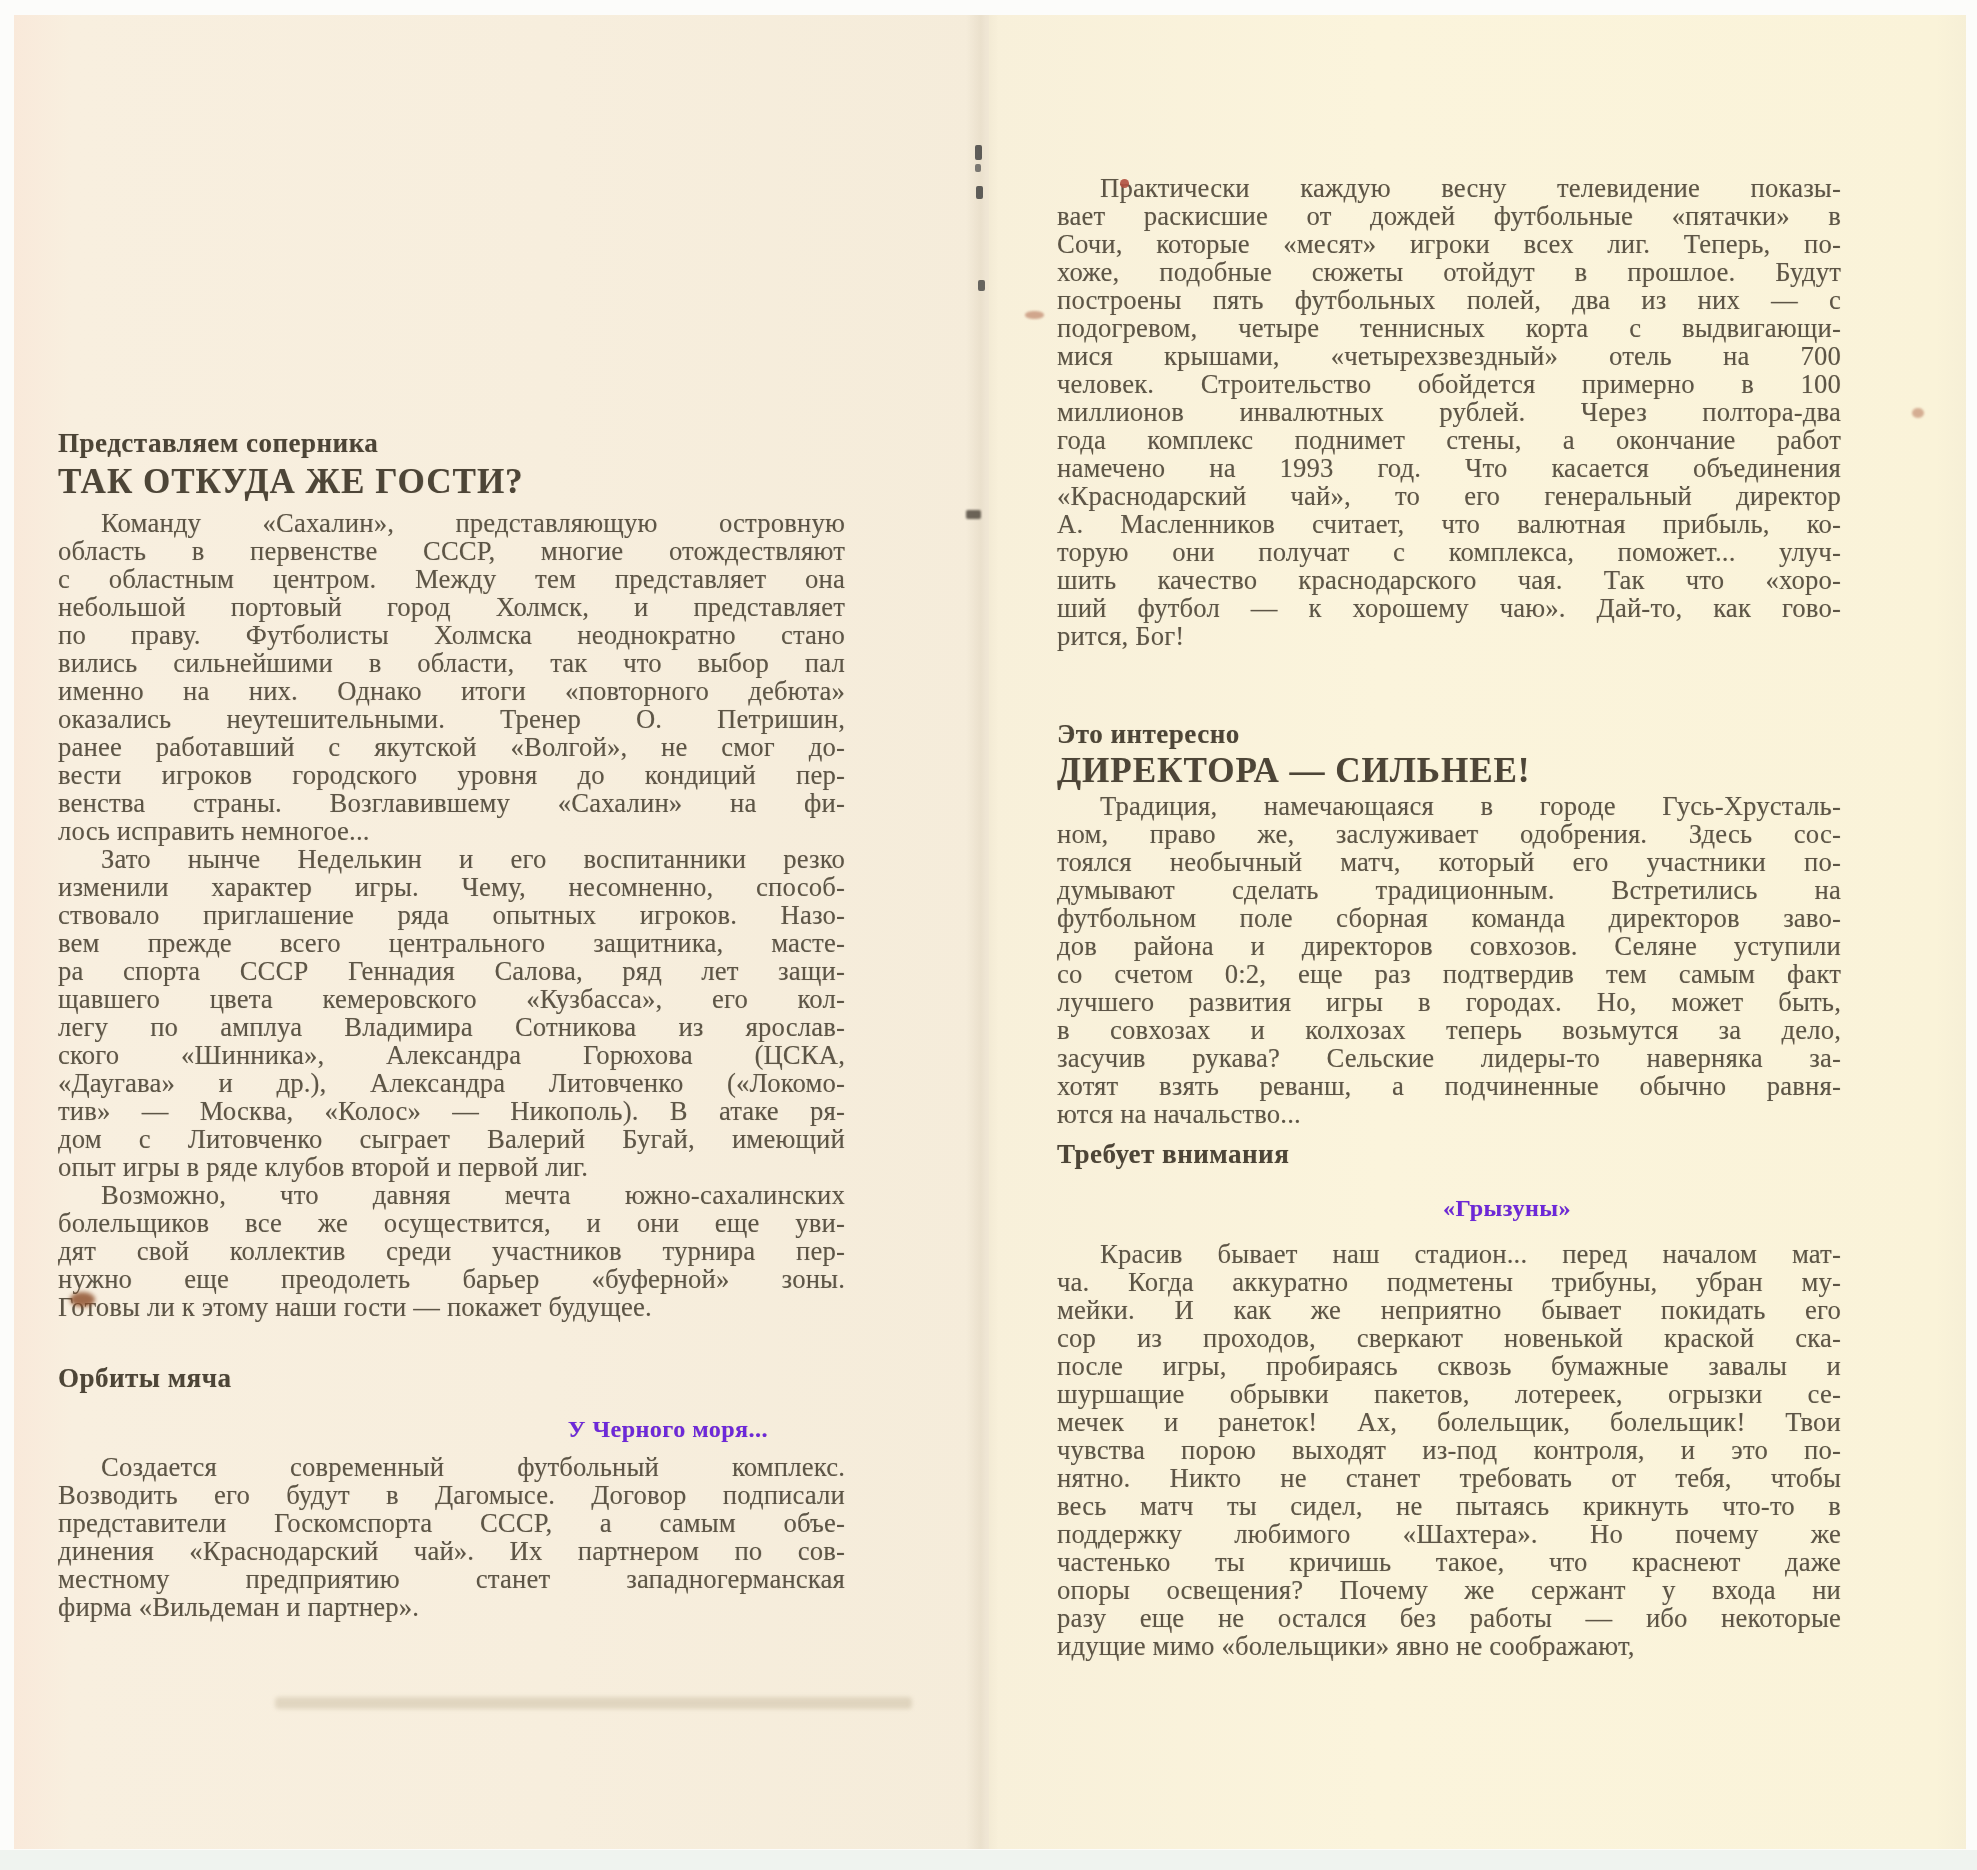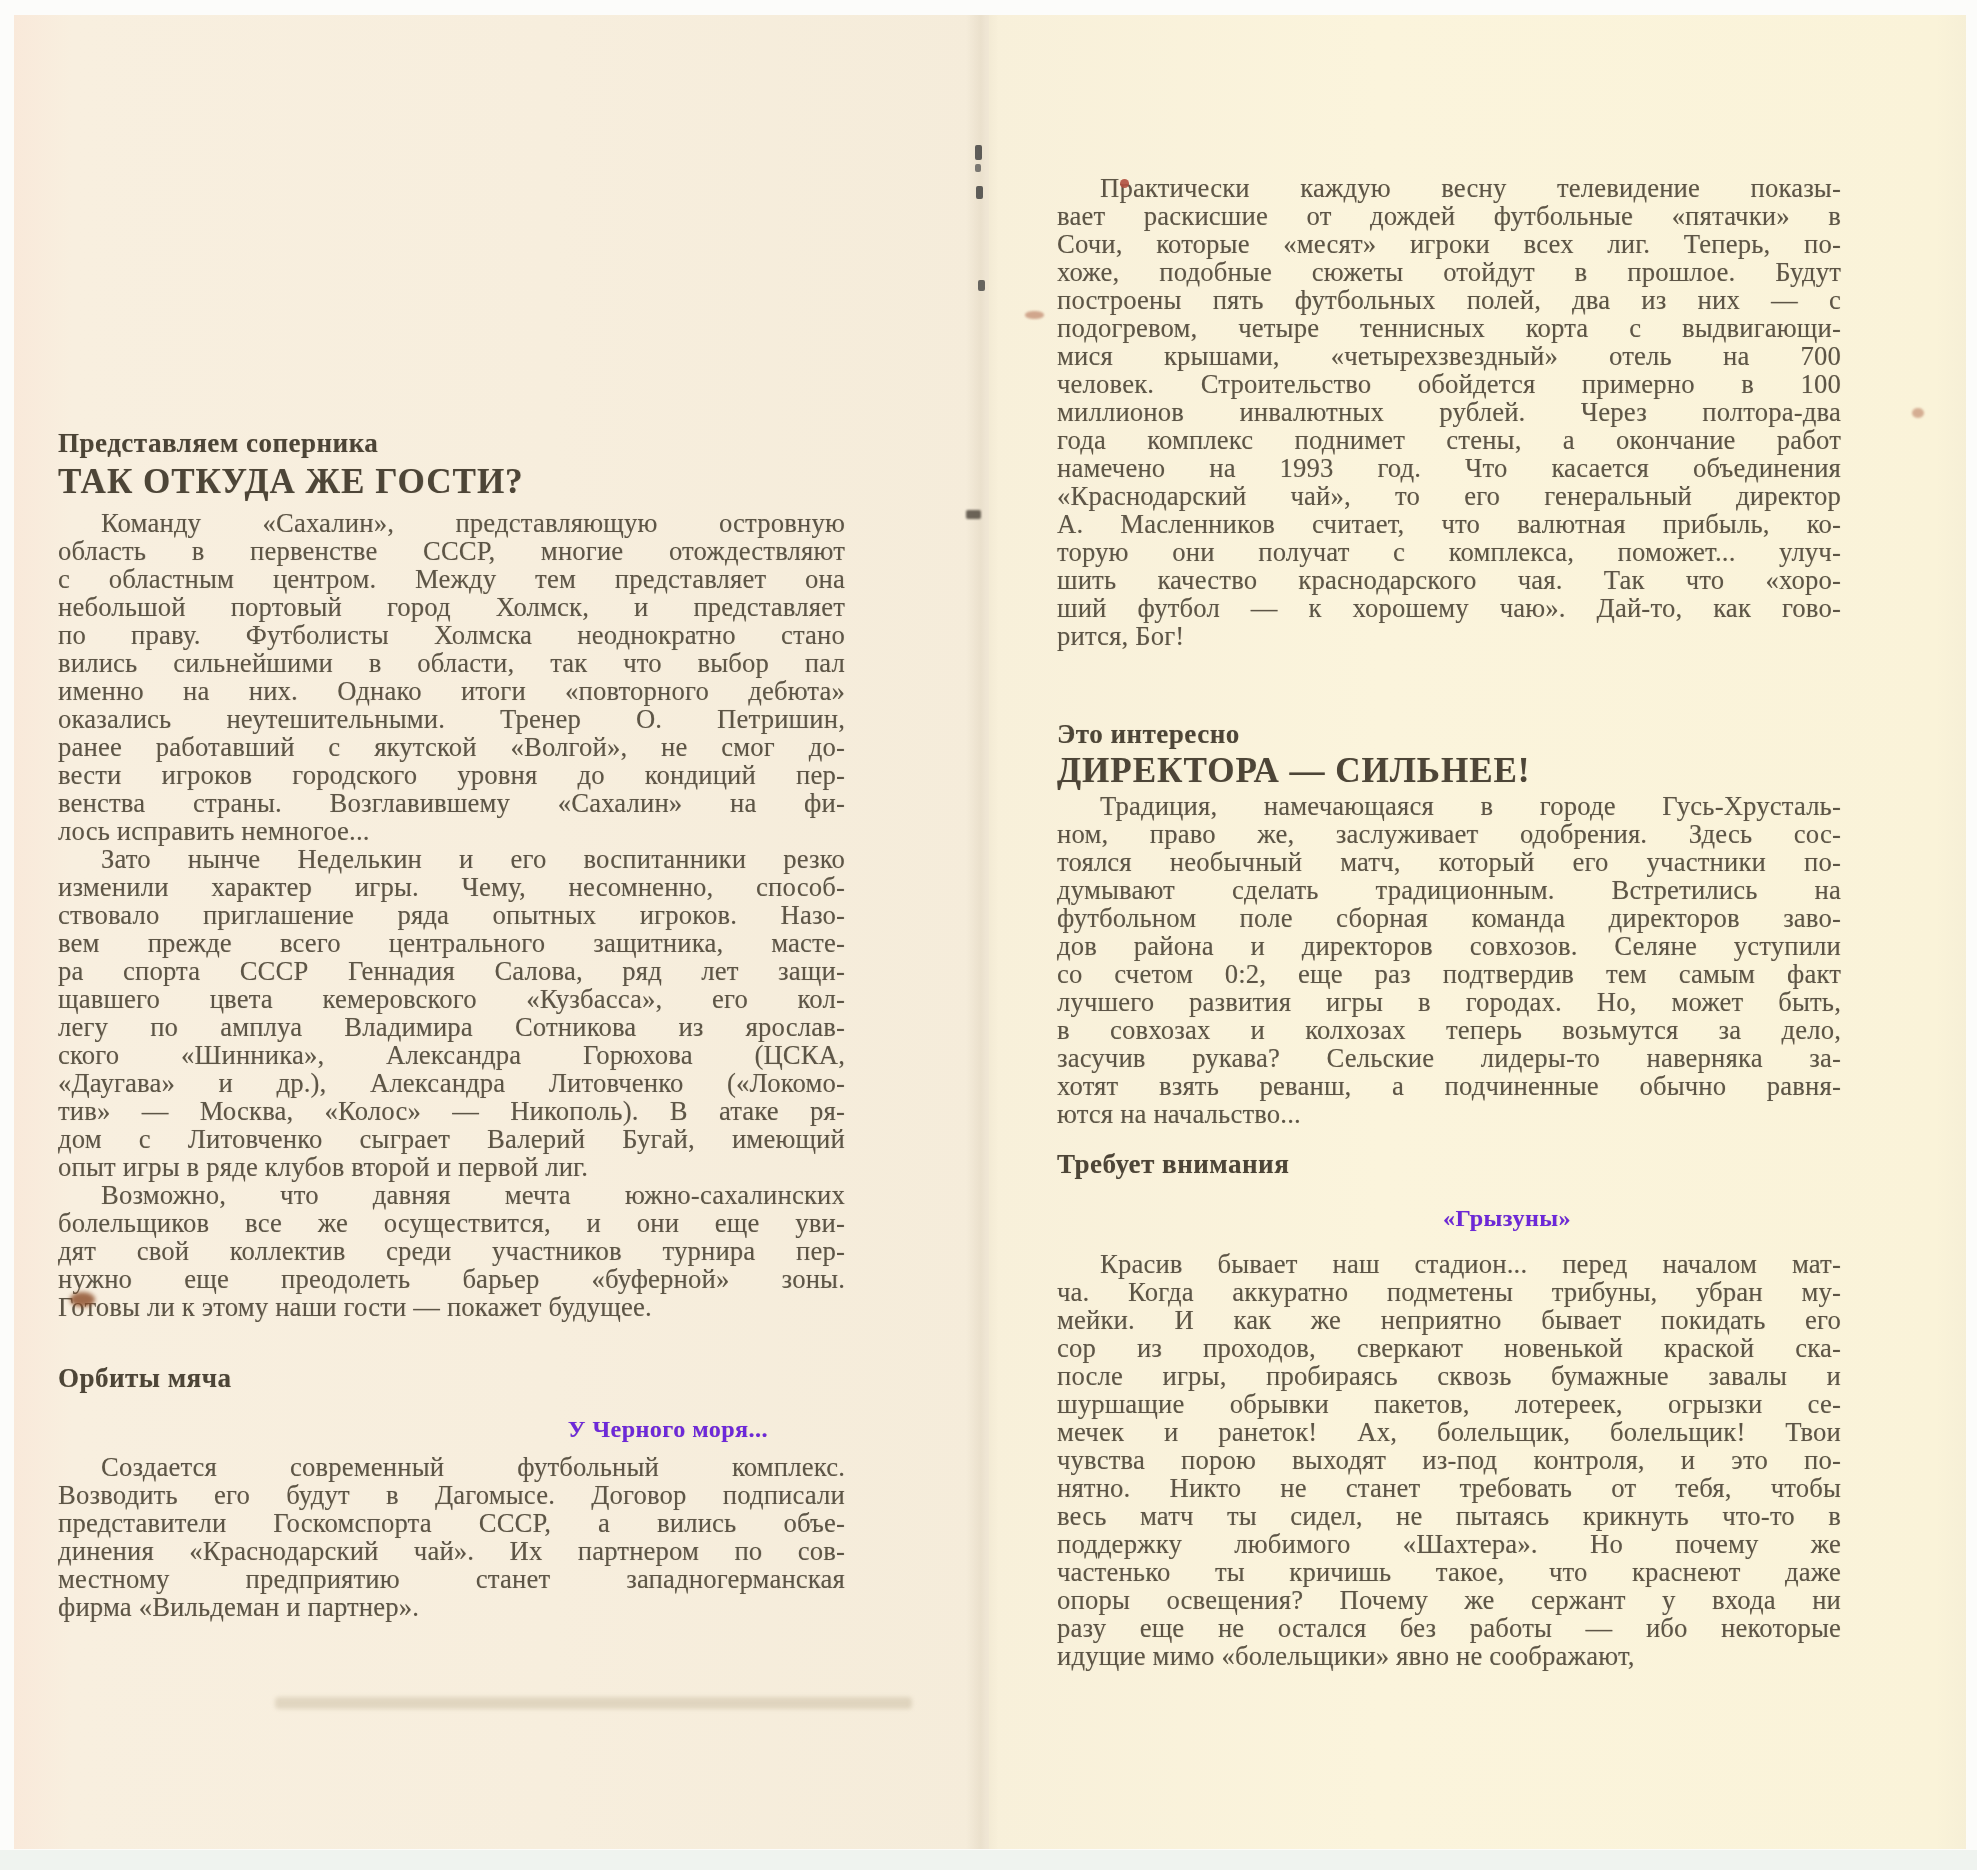--- a/index.html
+++ b/index.html
@@ -77,21 +77,21 @@
         <div class="line">болельщиков все же осуществится, и они еще уви-</div>
         <div class="line">дят свой коллектив среди участников турнира пер-</div>
         <div class="line">нужно еще преодолеть барьер «буферной»  зоны.</div>
         <div class="line last">Готовы ли к этому наши гости — покажет будущее.</div>
       </div>
       <div class="block kicker" style="margin-top: 43px;">Орбиты  мяча</div>
       <div class="block subtitle" style="margin-top: 20px; padding-right: 77px;">У  Черного  моря...</div>
       <div class="block para" style="margin-top: 7.7px;">
         <div class="line first">Создается    современный   футбольный   комплекс.</div>
         <div class="line">Возводить его будут в Дагомысе. Договор подписали</div>
-        <div class="line">представители Госкомспорта СССР, а вились объе-</div>
+        <div class="line">представители Госкомспорта СССР, а самым объе-</div>
         <div class="line">динения «Краснодарский чай». Их партнером по сов-</div>
         <div class="line">местному предприятию станет    западногерманская</div>
         <div class="line last">фирма «Вильдеман и партнер».</div>
       </div>
     </div>
   <div class="col col-right" id="col-right">
       <div class="block para">
         <div class="line first">Практически каждую весну телевидение показы-</div>
         <div class="line">вает раскисшие от дождей футбольные «пятачки» в</div>
         <div class="line">Сочи, которые «месят» игроки всех лиг. Теперь, по-</div>
@@ -119,21 +119,21 @@
         <div class="line">думывают сделать традиционным. Встретились на</div>
         <div class="line">футбольном поле сборная команда директоров заво-</div>
         <div class="line">дов района и директоров совхозов. Селяне уступили</div>
         <div class="line">со счетом 0:2, еще раз подтвердив тем самым факт</div>
         <div class="line">лучшего развития игры в городах. Но, может быть,</div>
         <div class="line">в совхозах и колхозах теперь возьмутся за  дело,</div>
         <div class="line">засучив рукава? Сельские лидеры-то наверняка за-</div>
         <div class="line">хотят взять реванш, а подчиненные обычно равня-</div>
         <div class="line last">ются  на  начальство...</div>
       </div>
-      <div class="block kicker" style="margin-top: 22px; padding-right: 114px;">Требует  внимания</div>
+      <div class="block kicker" style="margin-top: 12px; padding-right: 114px;">Требует  внимания</div>
       <div class="block subtitle" style="margin-top: 23px; padding-right: 270px;">«Грызуны»</div>
       <div class="block para" style="margin-top: 15.4px;">
         <div class="line first">Красив бывает наш стадион... перед началом мат-</div>
         <div class="line">ча. Когда аккуратно подметены трибуны, убран му-</div>
         <div class="line">мейки. И как же неприятно бывает покидать   его</div>
         <div class="line">сор из проходов, сверкают новенькой краской ска-</div>
         <div class="line">после игры, пробираясь сквозь бумажные завалы и</div>
         <div class="line">шуршащие обрывки пакетов, лотереек, огрызки се-</div>
         <div class="line">мечек и ранеток! Ах, болельщик, болельщик! Твои</div>
         <div class="line">чувства порою выходят из-под контроля, и это по-</div>

